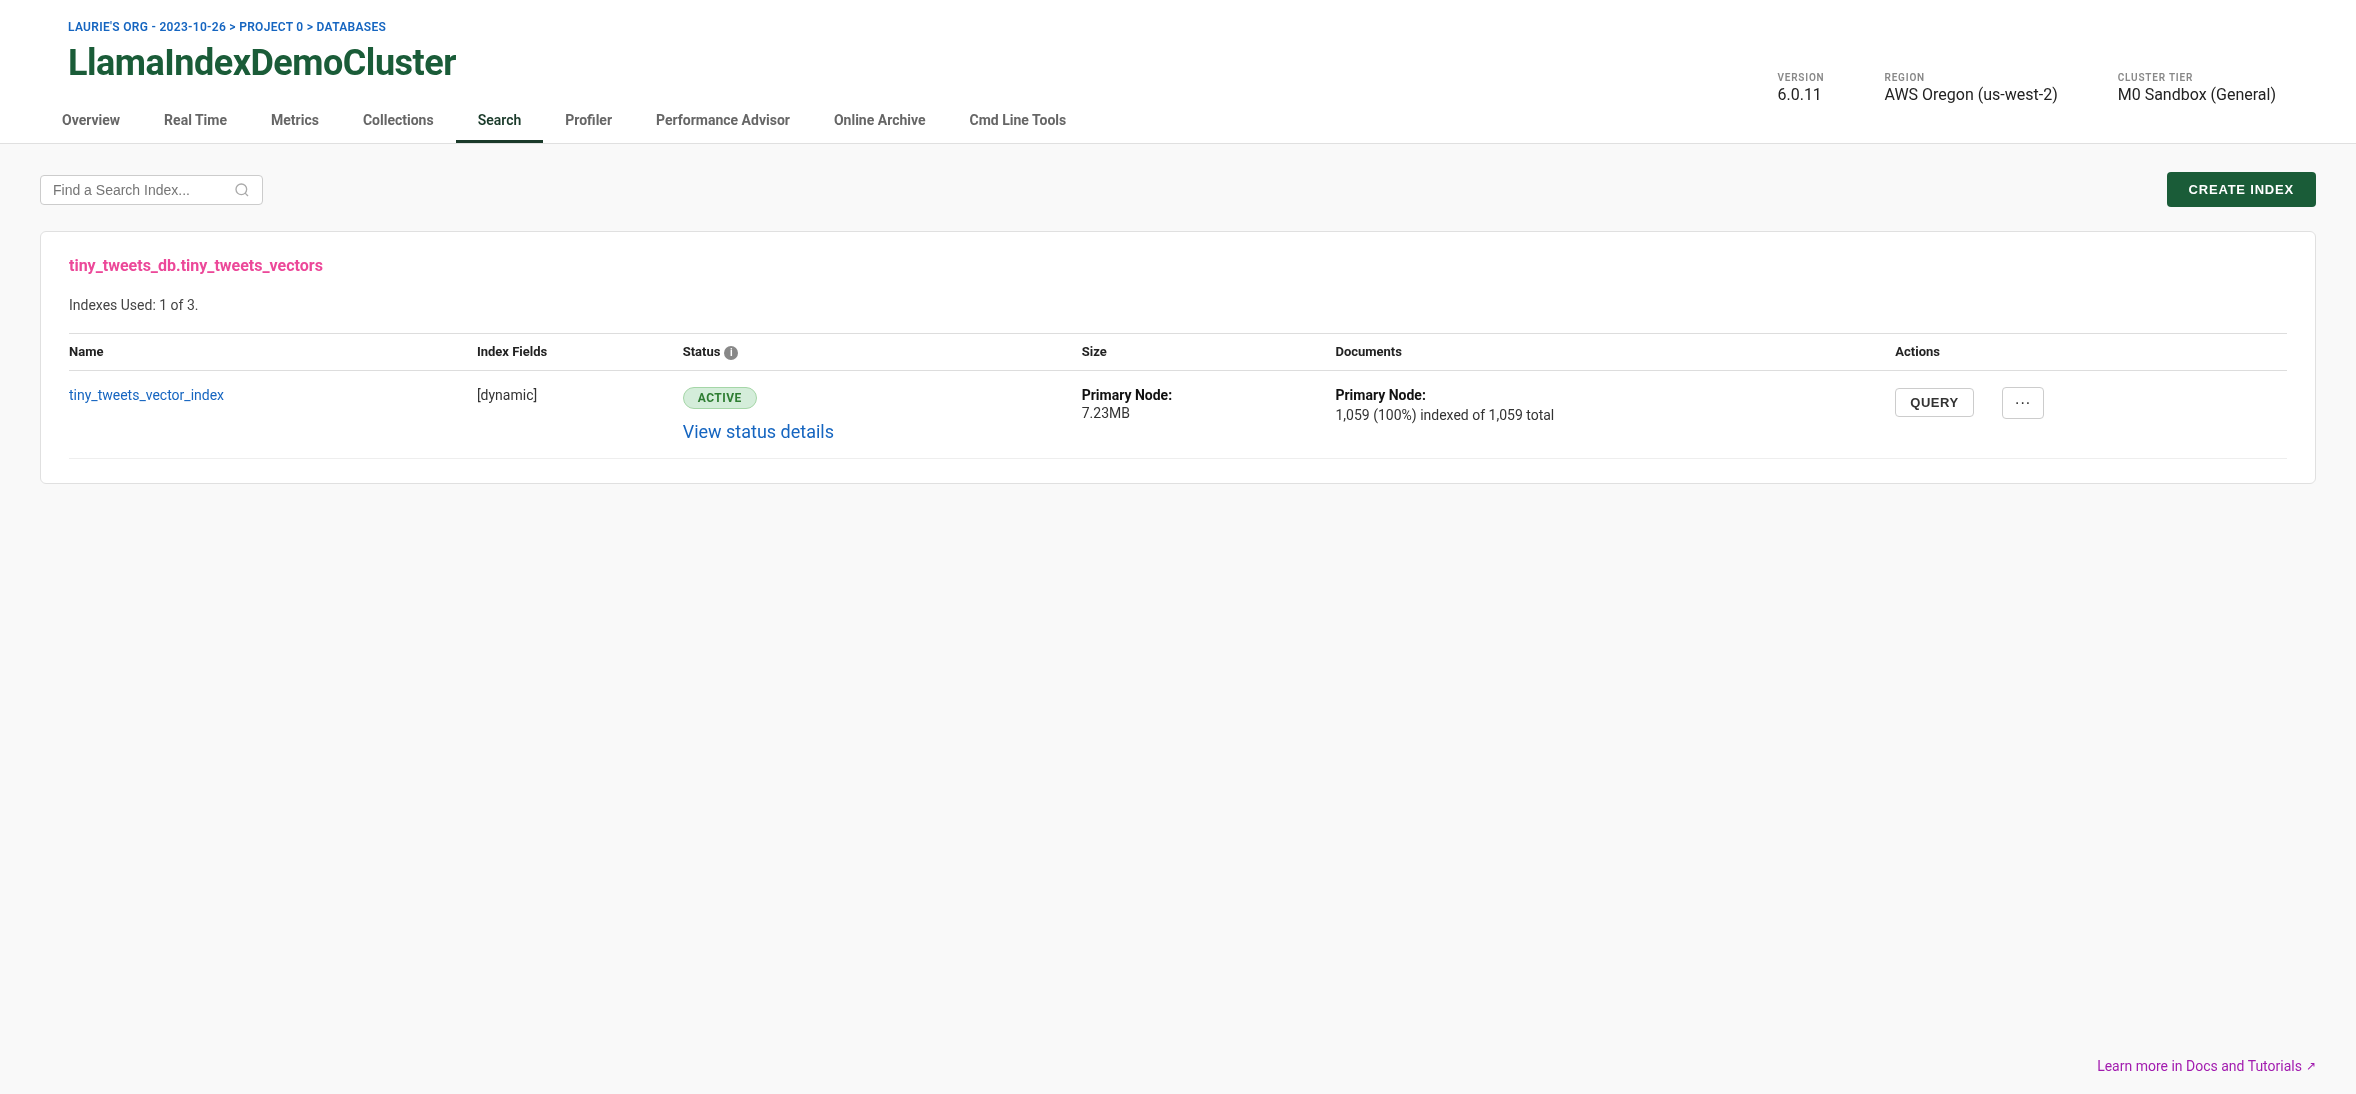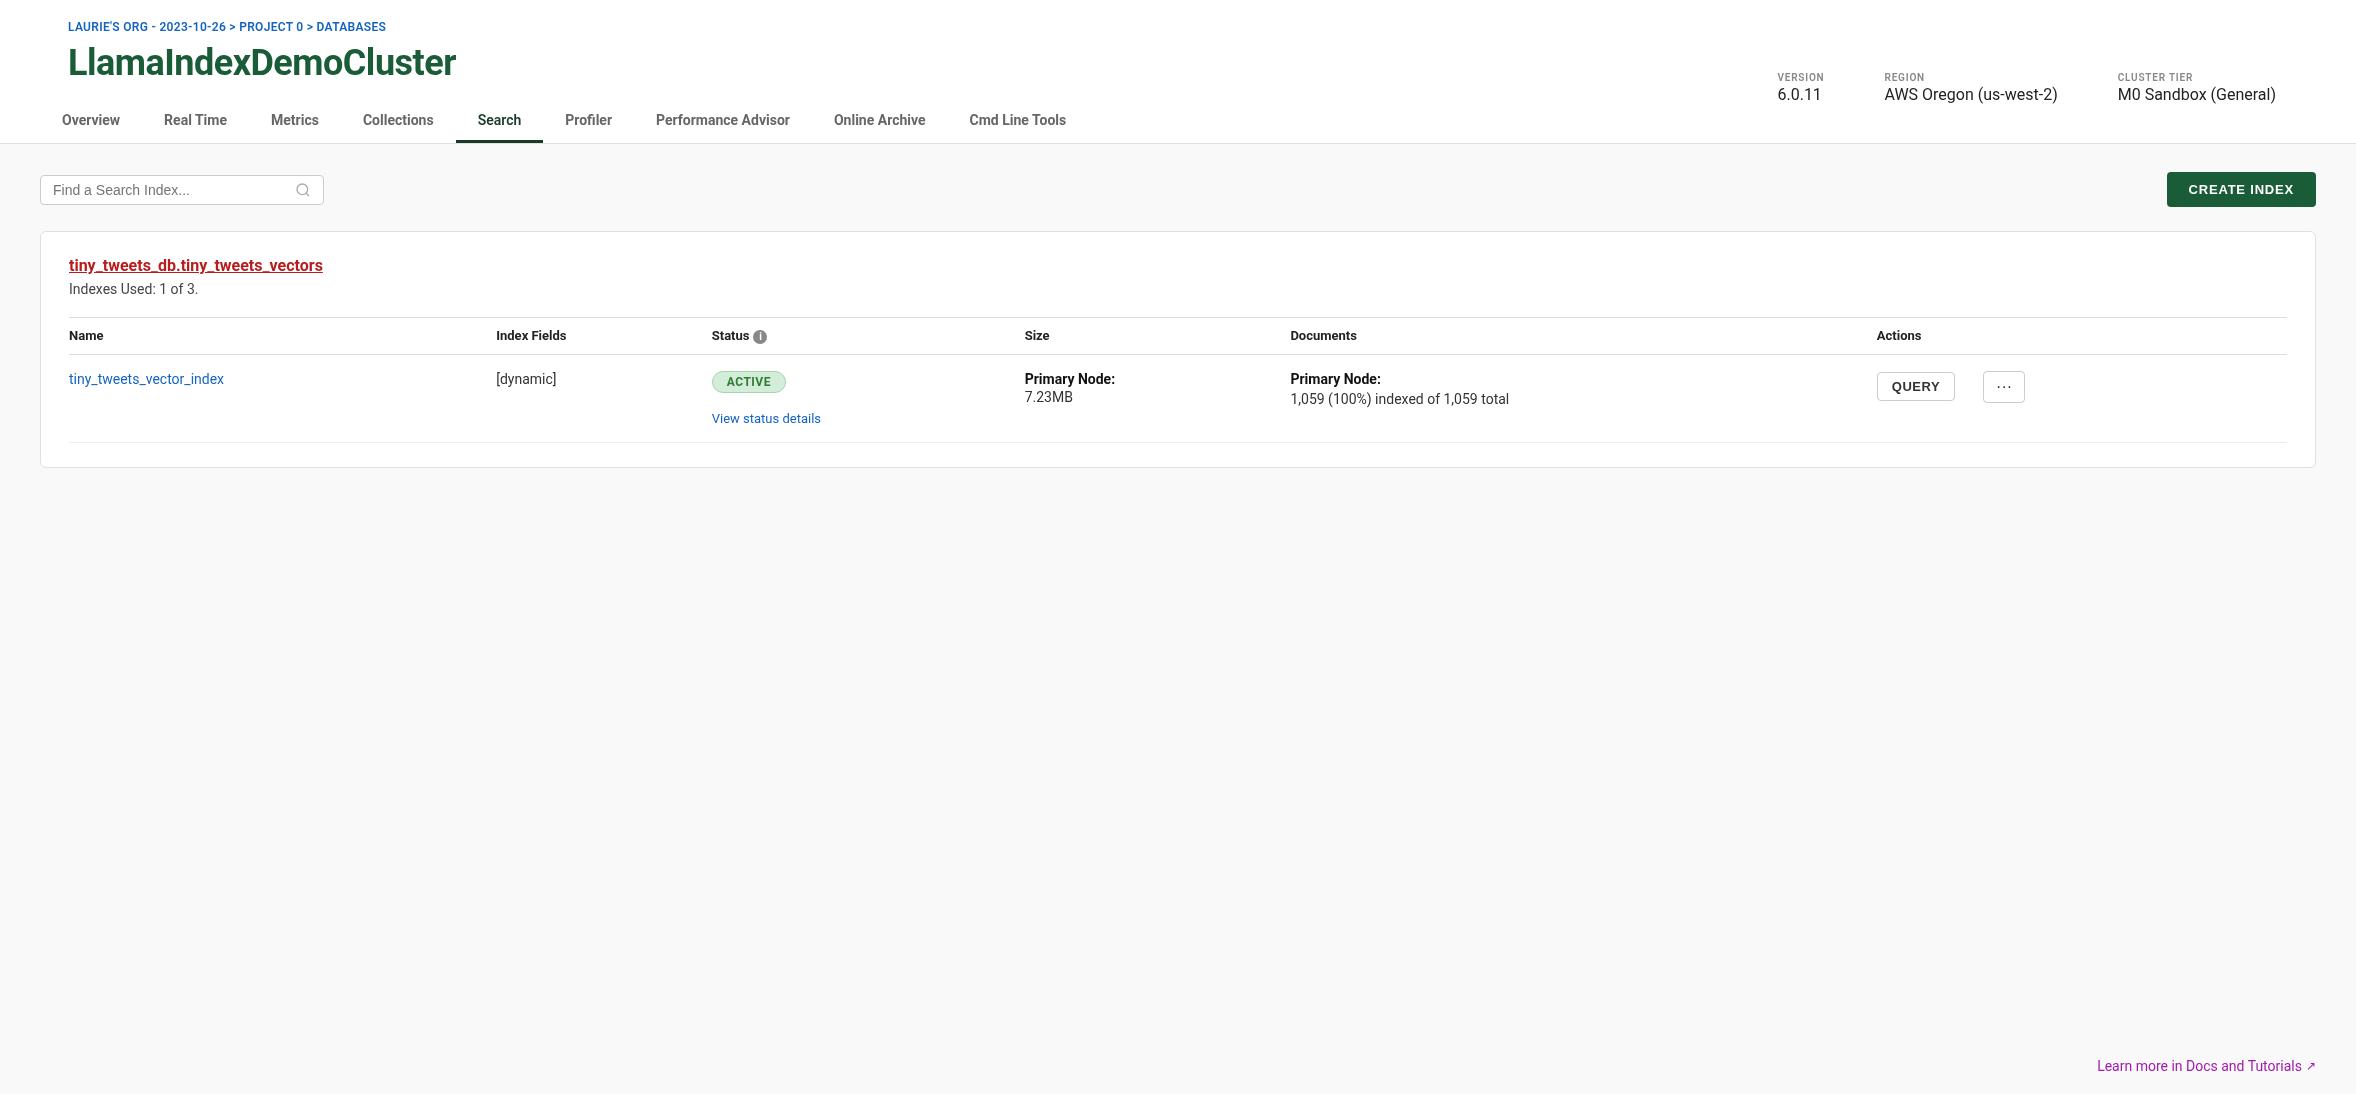--- a/index.html
+++ b/index.html
@@ -85,21 +85,21 @@
       justify-content: space-between;
       align-items: center;
       margin-bottom: 24px;
     }
     .search-input-wrapper {
       display: flex;
       align-items: center;
       border: 1px solid #ccc;
       border-radius: 4px;
       padding: 6px 12px;
-      width: 284px;
+      width: 223px;
       background: #fff;
     }
     .search-input-wrapper input {
       border: none;
       outline: none;
       font-size: 14px;
       color: #999;
       width: 100%;
       background: transparent;
     }
@@ -122,23 +122,22 @@
     }
     .index-card {
       background: #fff;
       border: 1px solid #e0e0e0;
       border-radius: 6px;
       padding: 24px 28px;
     }
     .collection-name {
       font-size: 16px;
       font-weight: 700;
-      color: #b91c1c;
-      margin-bottom: 6px;
-      text-decoration: underline;
+      color: #ec4899;
+      margin-bottom: 22px;
     }
     .indexes-used {
       font-size: 14px;
       color: #444;
       margin-bottom: 20px;
     }
     .index-table {
       width: 100%;
       border-collapse: collapse;
     }
@@ -169,22 +168,22 @@
       color: #2e7d32;
       border: 1px solid #a5d6a7;
       border-radius: 20px;
       padding: 3px 14px;
       font-size: 12px;
       font-weight: 700;
       letter-spacing: 0.5px;
     }
     .view-status-link {
       display: block;
-      margin-top: 18px;
-      font-size: 13px;
+      margin-top: 12px;
+      font-size: 18px;
       color: #1565c0;
       text-decoration: none;
       cursor: pointer;
     }
     .size-primary-label {
       font-weight: 700;
       color: #111;
       margin-bottom: 2px;
     }
     .size-value {

